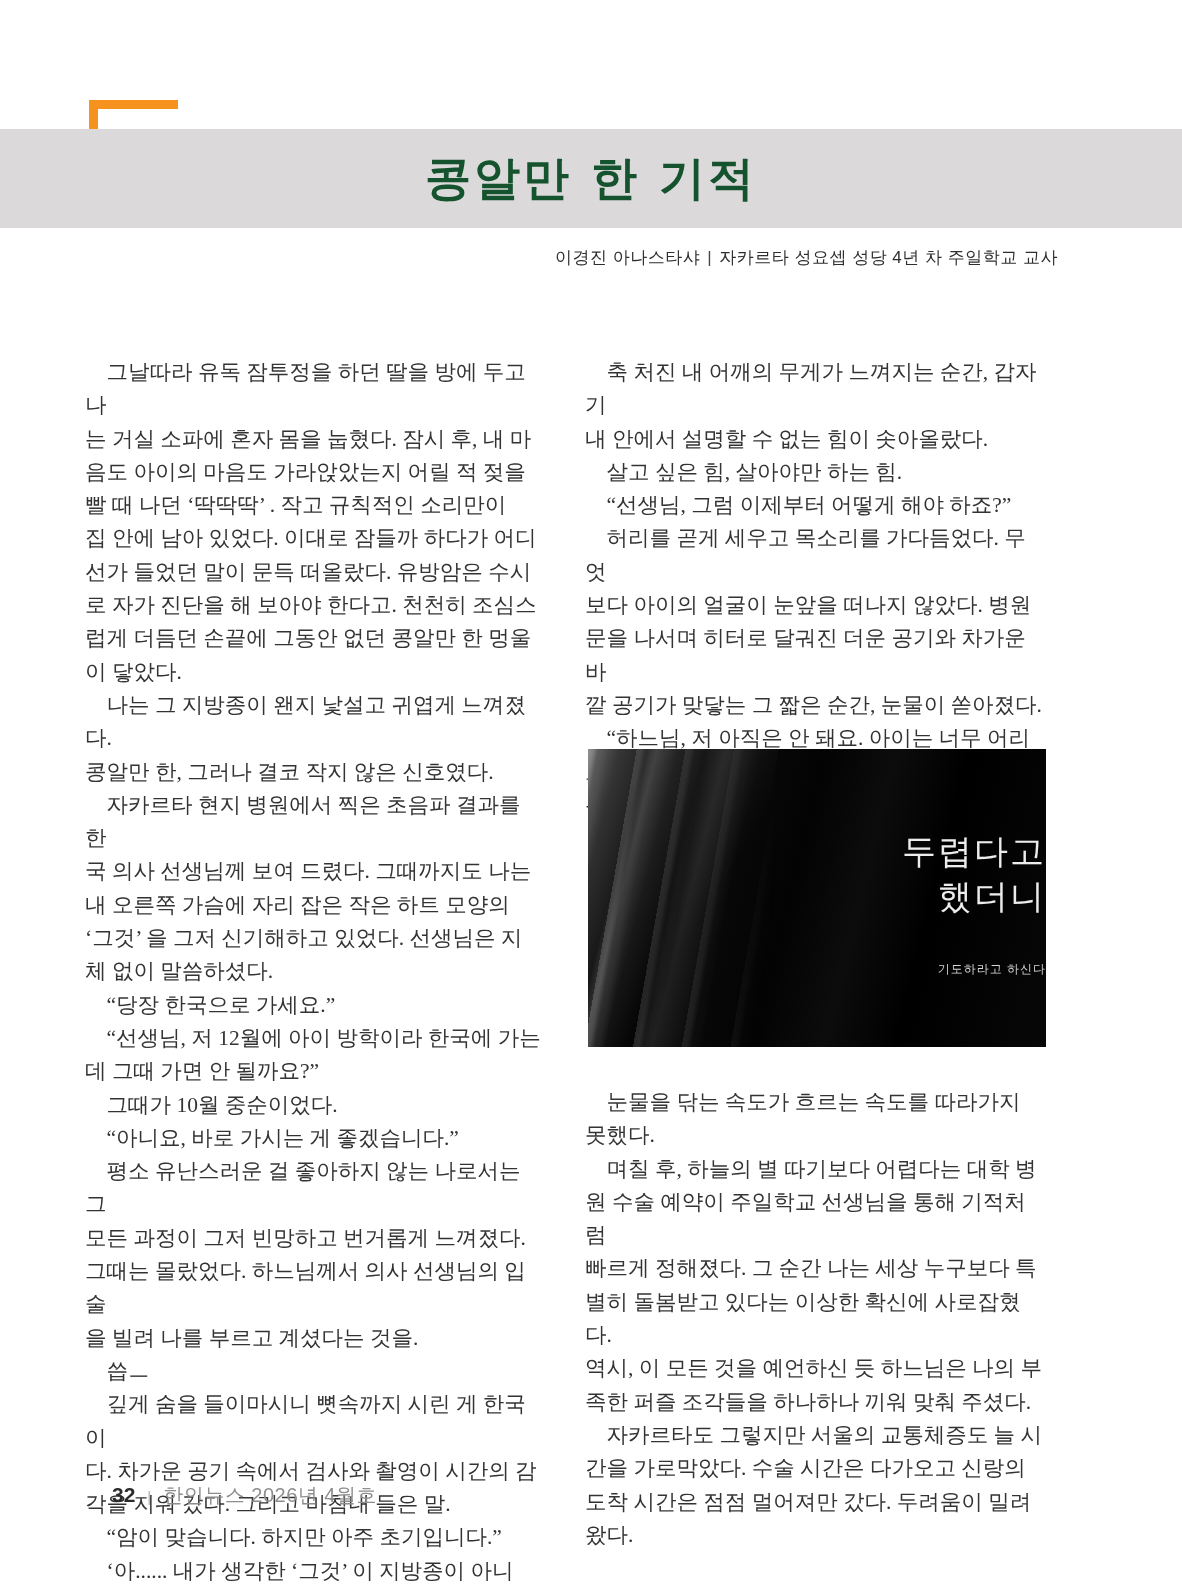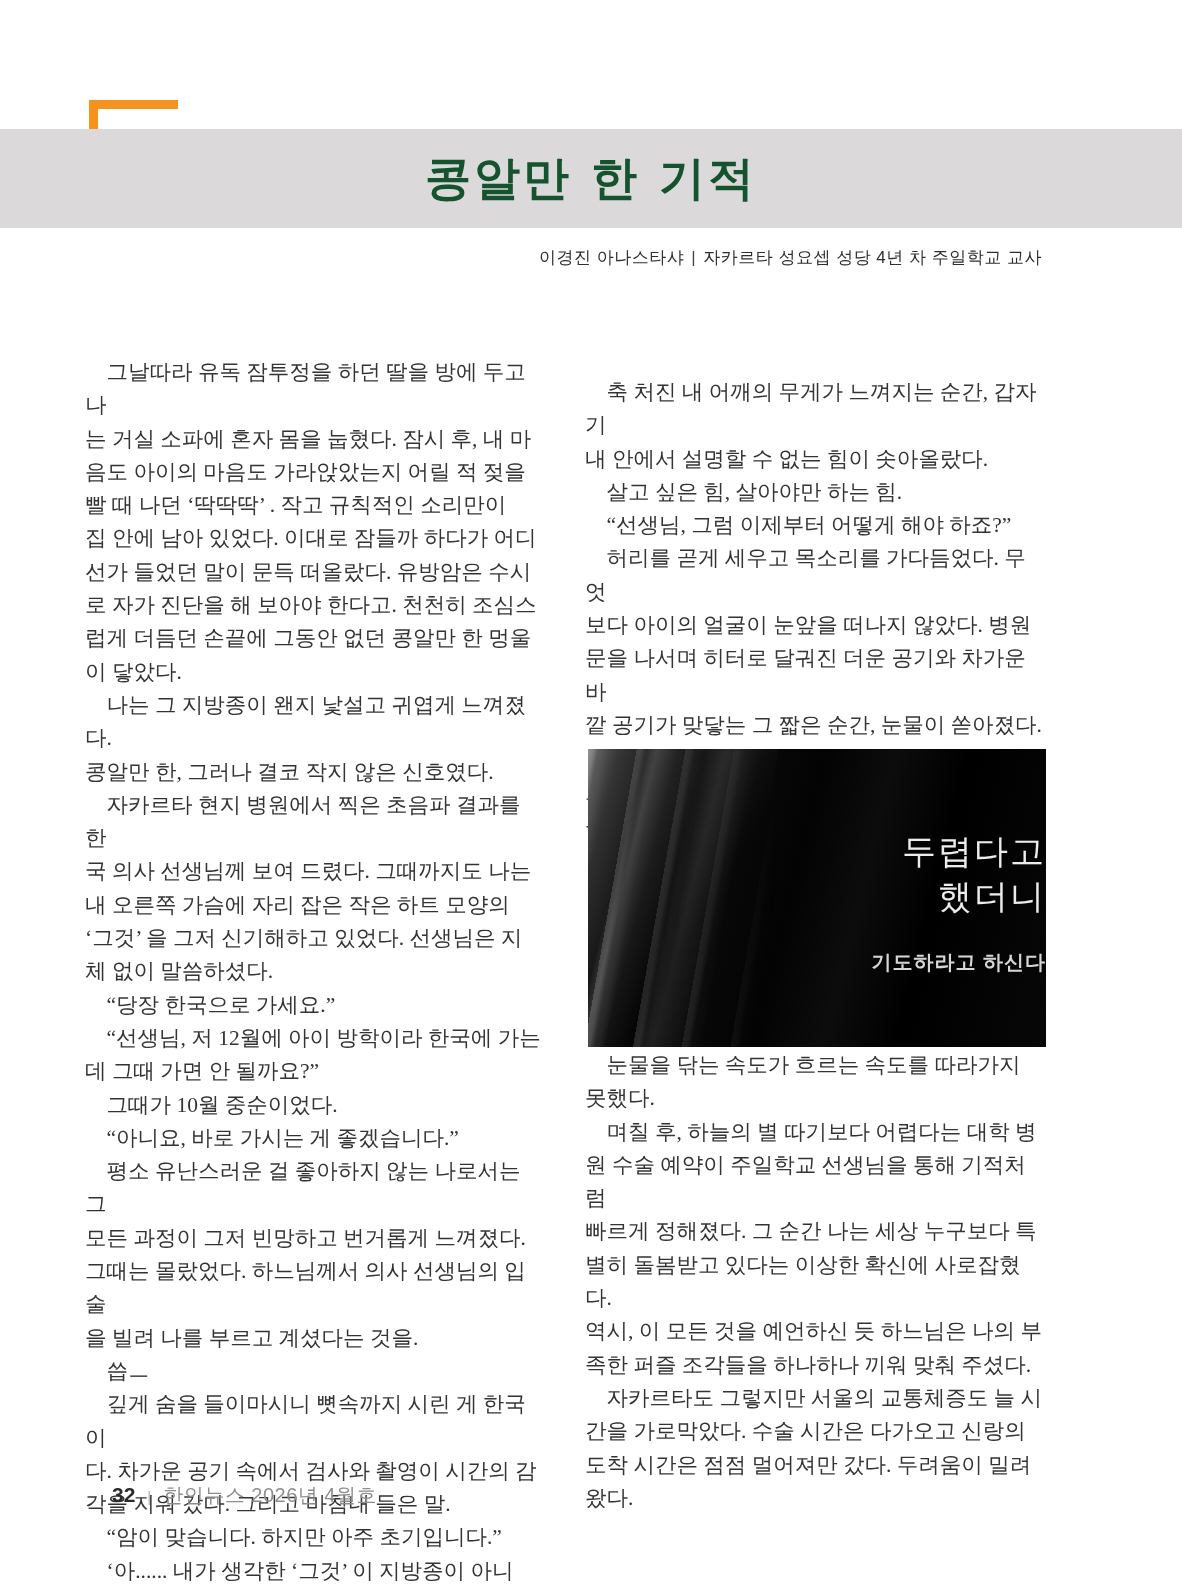--- a/index.html
+++ b/index.html
@@ -19,35 +19,35 @@
     position:absolute;left:0;top:129px;width:100%;height:99px;
     background:#dbd9da;
     display:flex;align-items:center;justify-content:center;
   }
   .title{
     margin:0;
     font-family:"DejaVu Sans","Liberation Sans",sans-serif;
     font-weight:700;font-size:46px;letter-spacing:3px;color:#14532d;
   }
   .byline{
-    position:absolute;top:246px;right:140px;
+    position:absolute;top:246px;right:124px;
     font-family:"Liberation Sans","DejaVu Sans",sans-serif;
     font-size:17px;color:#2e2e2e;letter-spacing:0.5px;
   }
   .byline .sep{margin:0 7px;color:#444;}
   
   .col{
     position:absolute;width:462px;
     font-size:21.5px;line-height:33.3px;
     white-space:pre-wrap;
     color:#333333;
   }
   .col-left{left:85px;top:356px;}
-  .col-right-top{left:585px;top:376px;}
-  .col-right-bottom{left:585px;top:1049px;}
+  .col-right-top{left:585px;top:356px;}
+  .col-right-bottom{left:585px;top:1086px;}
   
   .photo{
     position:absolute;left:588px;top:749px;width:458px;height:298px;
     margin:0;overflow:hidden;
     background:
       linear-gradient(104deg,
         #6b6b6b 0%, #3c3c3c 2%, #181818 6%, #0a0a0a 11%,
         #2c2c2c 13%, #0e0e0e 17%, #050505 22%,
         #1f1f1f 26%, #080808 33%, #030303 45%,
         #0c0c0c 58%, #000000 72%, #070707 100%);
@@ -65,21 +65,21 @@
     content:"";position:absolute;left:-25px;top:-35px;width:42%;height:135%;
     background:linear-gradient(115deg, rgba(255,255,255,0.16), rgba(255,255,255,0) 62%);
     transform:skewX(-8deg);
   }
   .photo-caption{
     position:absolute;left:0;top:80px;width:100%;
     text-align:right;padding-left:30px;box-sizing:border-box;
     font-family:"Liberation Sans","DejaVu Sans",sans-serif;
   }
   .cap-main{font-size:34px;line-height:45px;color:#ececec;letter-spacing:2px;font-weight:400;}
-  .cap-sub{margin-top:30px;font-size:20px;color:#d6d6d6;letter-spacing:1px;font-weight:bold;}
+  .cap-sub{margin-top:42px;font-size:12px;color:#d6d6d6;letter-spacing:1px;}
   
   .footer{
     position:absolute;left:98px;top:1482px;
     display:flex;align-items:baseline;
     font-family:"Liberation Sans","DejaVu Sans",sans-serif;
     margin-left:14px;
   }
   .page-num{font-size:21px;font-weight:700;color:#2b2b2b;}
   .foot-sep{margin:0 12px;font-size:15px;color:#b3b1b2;}
   .issue{font-size:20px;color:#8f8d8e;letter-spacing:0.5px;}

